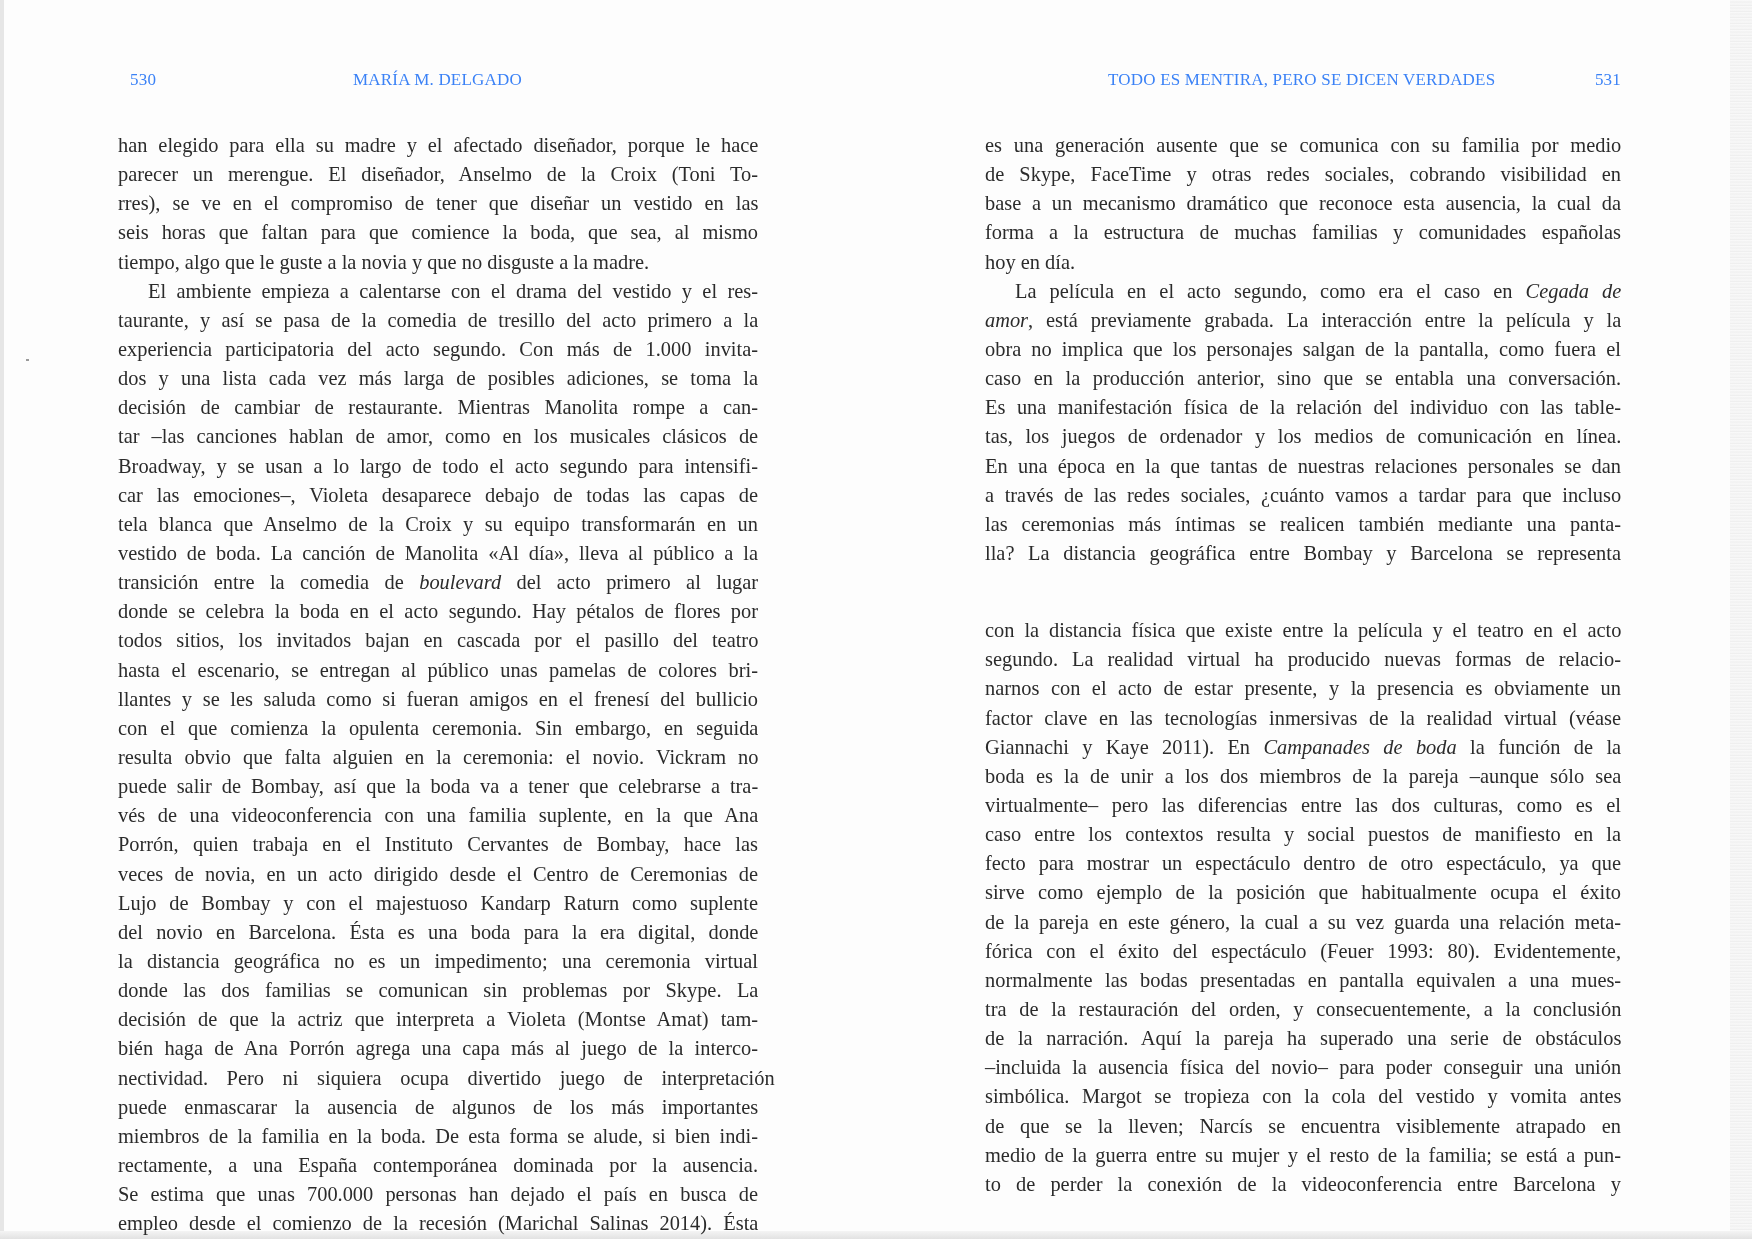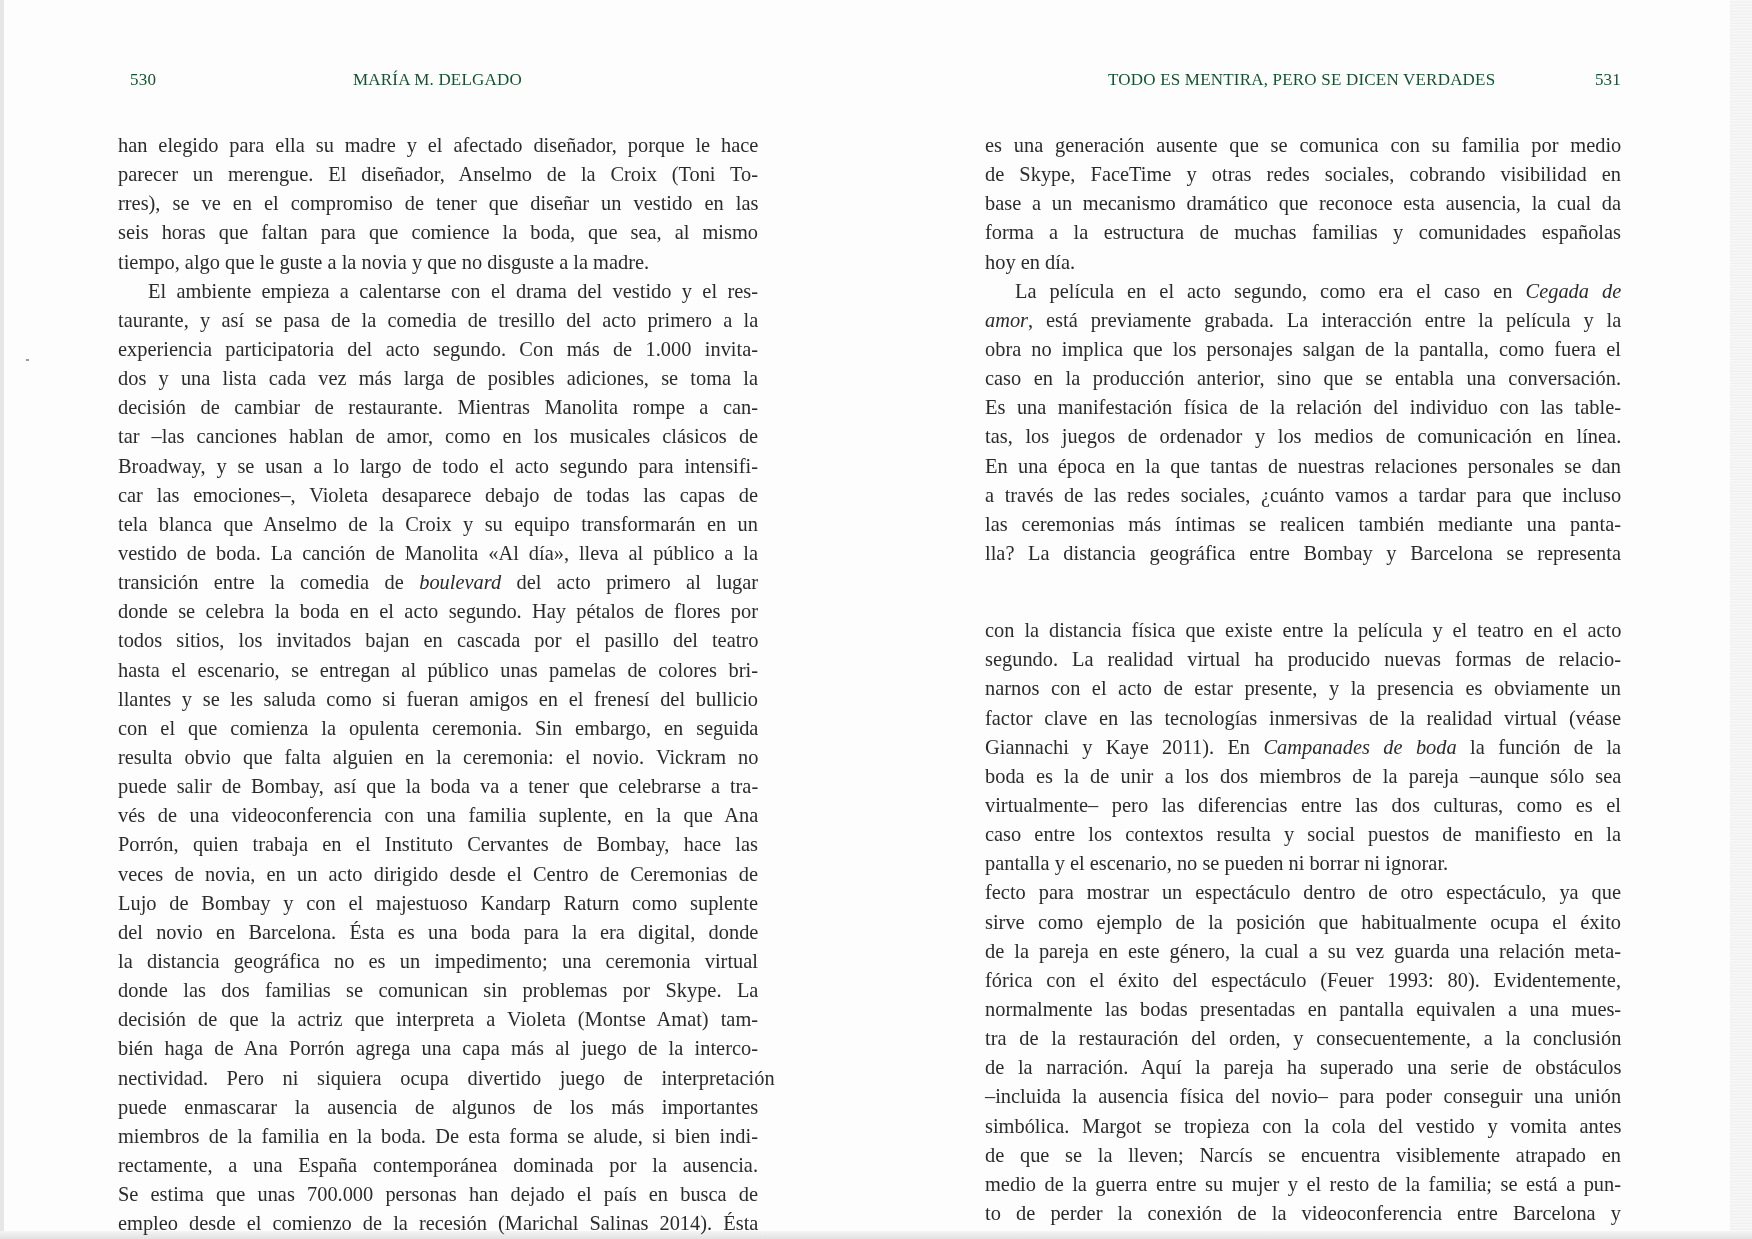--- a/index.html
+++ b/index.html
@@ -45,21 +45,21 @@
     .page-right { left: 985px; width: 636px; }
 
     .running-head {
       position: absolute;
       top: 70px;
       left: 0;
       width: 100%;
       height: 24px;
       font-family: "Liberation Serif", serif;
       font-size: 17px;
-      color: #14532d;
+      color: #3b82f6;
       letter-spacing: 0.2px;
     }
     .folio { position: absolute; top: 0; }
     .page-left .folio { left: 12px; }
     .page-right .folio { right: 0; }
     .head-title { position: absolute; top: 0; }
     .page-left .head-title { left: 235px; }
     .page-right .head-title { left: 123px; }
 
     .body-text {
@@ -175,21 +175,20 @@
         <span class="line" style="display: block; width: auto; word-spacing: 8.77778px;">las ceremonias más íntimas se realicen también mediante una panta-</span>
         <span class="line" style="display: block; width: auto; word-spacing: 8.55556px;">lla? La distancia geográfica entre Bombay y Barcelona se representa</span>
         <span class="line" style="display: block; width: auto; word-spacing: 4.85714px; margin-top: 48px;">con la distancia física que existe entre la película y el teatro en el acto</span>
         <span class="line" style="display: block; width: auto; word-spacing: 8.88889px;">segundo. La realidad virtual ha producido nuevas formas de relacio-</span>
         <span class="line" style="display: block; width: auto; word-spacing: 6.41667px;">narnos con el acto de estar presente, y la presencia es obviamente un</span>
         <span class="line" style="display: block; width: auto; word-spacing: 6.6px;">factor clave en las tecnologías inmersivas de la realidad virtual (véase</span>
         <span class="line" style="display: block; width: auto; word-spacing: 8.27273px;"><span>Giannachi y Kaye 2011). En </span><em>Campanades de boda</em><span> la función de la</span></span>
         <span class="line" style="display: block; width: auto; word-spacing: 6.14286px;">boda es la de unir a los dos miembros de la pareja –aunque sólo sea</span>
         <span class="line" style="display: block; width: auto; word-spacing: 8.5px;">virtualmente– pero las diferencias entre las dos culturas, como es el</span>
         <span class="line" style="display: block; width: auto; word-spacing: 7px;">caso entre los contextos resulta y social puestos de manifiesto en la</span>
-        <span class="line last">pantalla y el escenario, no se pueden ni borrar ni ignorar.</span>
         <span class="line" style="display: block; width: auto; word-spacing: 7.8px;">fecto para mostrar un espectáculo dentro de otro espectáculo, ya que</span>
         <span class="line" style="display: block; width: auto; word-spacing: 8.2px;">sirve como ejemplo de la posición que habitualmente ocupa el éxito</span>
         <span class="line" style="display: block; width: auto; word-spacing: 4.85714px;">de la pareja en este género, la cual a su vez guarda una relación meta-</span>
         <span class="line" style="display: block; width: auto; word-spacing: 8.66667px;">fórica con el éxito del espectáculo (Feuer 1993: 80). Evidentemente,</span>
         <span class="line" style="display: block; width: auto; word-spacing: 7.33333px;">normalmente las bodas presentadas en pantalla equivalen a una mues-</span>
         <span class="line" style="display: block; width: auto; word-spacing: 7.7px;">tra de la restauración del orden, y consecuentemente, a la conclusión</span>
         <span class="line" style="display: block; width: auto; word-spacing: 8.54545px;">de la narración. Aquí la pareja ha superado una serie de obstáculos</span>
         <span class="line" style="display: block; width: auto; word-spacing: 6.2px;">–incluida la ausencia física del novio– para poder conseguir una unión</span>
         <span class="line" style="display: block; width: auto; word-spacing: 7.54545px;">simbólica. Margot se tropieza con la cola del vestido y vomita antes</span>
         <span class="line" style="display: block; width: auto; word-spacing: 10.6px;">de que se la lleven; Narcís se encuentra visiblemente atrapado en</span>

